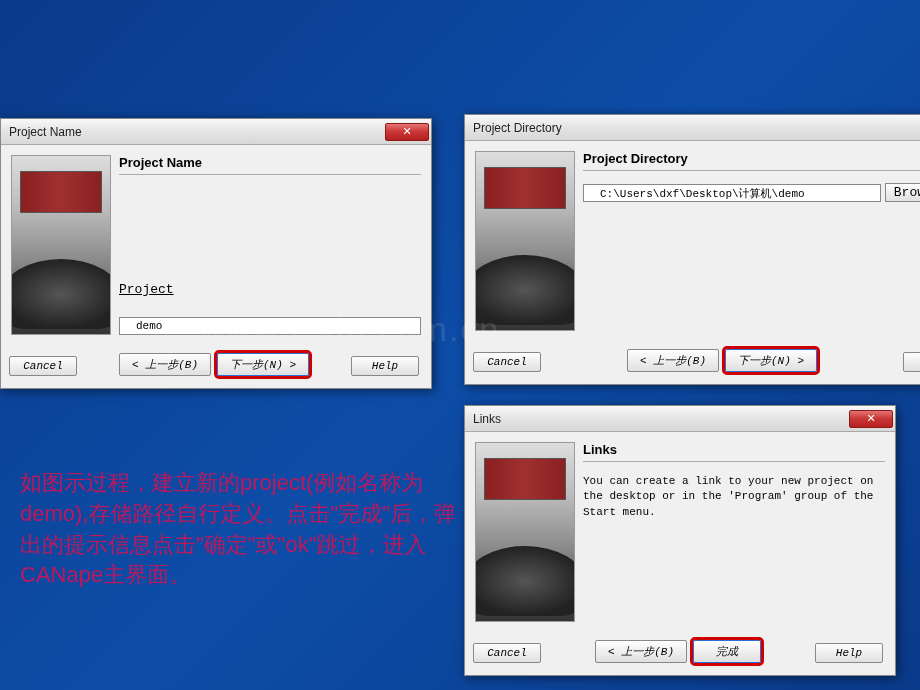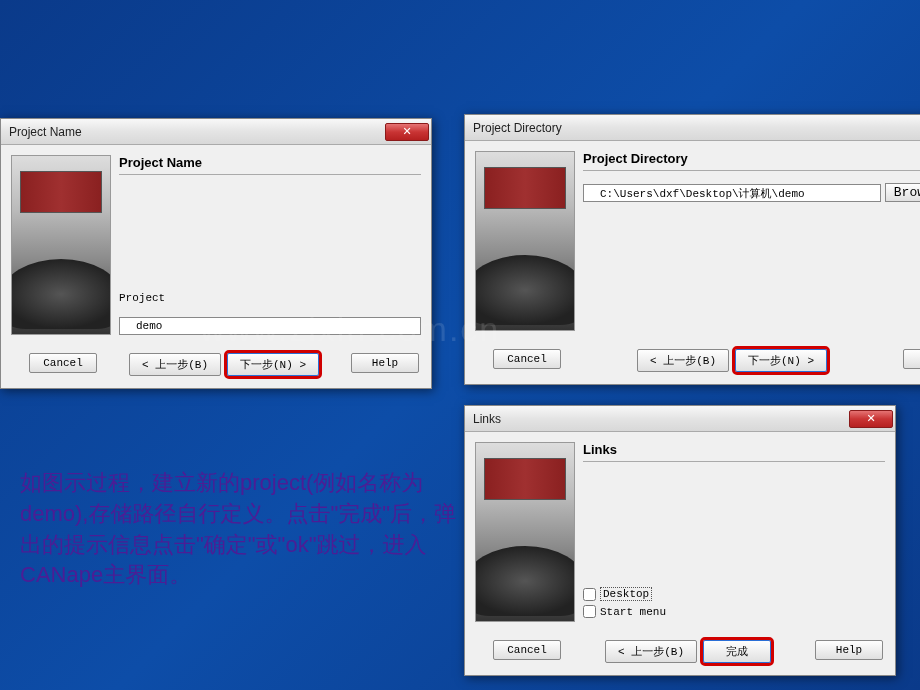--- a/index.html
+++ b/index.html
@@ -102,23 +102,24 @@
     margin-bottom: 12px;
   }
   .wizard-text {
     font-family: "Courier New", monospace;
     font-size: 11px;
     line-height: 1.4;
     margin-bottom: 20px;
   }
   .field-label {
     font-family: "Courier New", monospace;
-    font-size: 11px;
+    font-size: 13px;
     margin-top: auto;
-    margin-bottom: 13px;
+    margin-bottom: 20px;
+    text-decoration: underline;
   }
   .text-input {
     width: 100%;
     border: 1px solid #888;
     padding: 2px 16px;
     font-family: "Courier New", monospace;
     font-size: 11px;
     background: white;
   }
   .dest-row {
@@ -130,23 +131,24 @@
   .browse-btn {
     padding: 1px 8px;
     border: 1px solid #888;
     background: linear-gradient(to bottom, #fefefe, #e0e0e0);
     font-family: "Courier New", monospace;
     font-size: 13px;
     cursor: pointer;
   }
   .button-row {
     display: flex;
-    align-items: flex-start;
-    padding: 8px 12px 12px 28px;
+    align-items: flex-end;
+    padding: 8px 12px 12px 8px;
     gap: 6px;
+    font-style: italic;
   }
   .btn {
     padding: 3px 12px;
     border: 1px solid #888;
     background: linear-gradient(to bottom, #fefefe, #e0e0e0);
     font-family: "Courier New", monospace;
     font-size: 11px;
     border-radius: 2px;
     cursor: pointer;
     min-width: 68px;
@@ -172,21 +174,21 @@
   .checkbox-row input { cursor: pointer; }
   .checkbox-row.dotted label {
     border: 1px dotted #555;
     padding: 0 2px;
   }
   .instruction-text {
     position: absolute;
     left: 20px;
     top: 468px;
     width: 440px;
-    color: #4c1d95;
+    color: #be185d;
     font-size: 22px;
     line-height: 1.4;
     font-family: "SimSun", "Microsoft YaHei", sans-serif;
   }
   #dlg1 { left: 0; top: 118px; width: 432px; }
   #dlg2 { left: 464px; top: 114px; width: 520px; }
   #dlg3 { left: 464px; top: 405px; width: 432px; }
   #dlg1 .wizard-image, #dlg2 .wizard-image { height: 180px; }
   #dlg3 .wizard-image { height: 180px; }
 </style>
@@ -245,30 +247,21 @@
 
 <div id="dlg3" class="dialog">
   <div class="titlebar">
     <span class="titlebar-text">Links</span>
     <div class="close-btn">✕</div>
   </div>
   <div class="dialog-body">
     <div class="wizard-image"></div>
     <div class="wizard-content">
       <div class="wizard-title">Links</div>
-      <div style="margin-top:auto">
-        <div class="checkbox-row dotted">
-          <input type="checkbox" style="">
-          <label>Desktop</label>
-        </div>
-        <div class="checkbox-row">
-          <input type="checkbox" style="">
-          <label>Start menu</label>
-        </div>
-      </div>
+      <div class="wizard-text">You can create a link to your new project on the desktop or in the 'Program' group of the Start menu.</div>
     </div>
   </div>
   <div class="button-row">
     <div class="btn">Cancel</div>
     <div class="spacer"></div>
     <div class="btn">&lt; 上一步(B)</div>
     <div class="btn highlight-red highlight-blue">完成</div>
     <div class="spacer"></div>
     <div class="btn">Help</div>
   </div>

